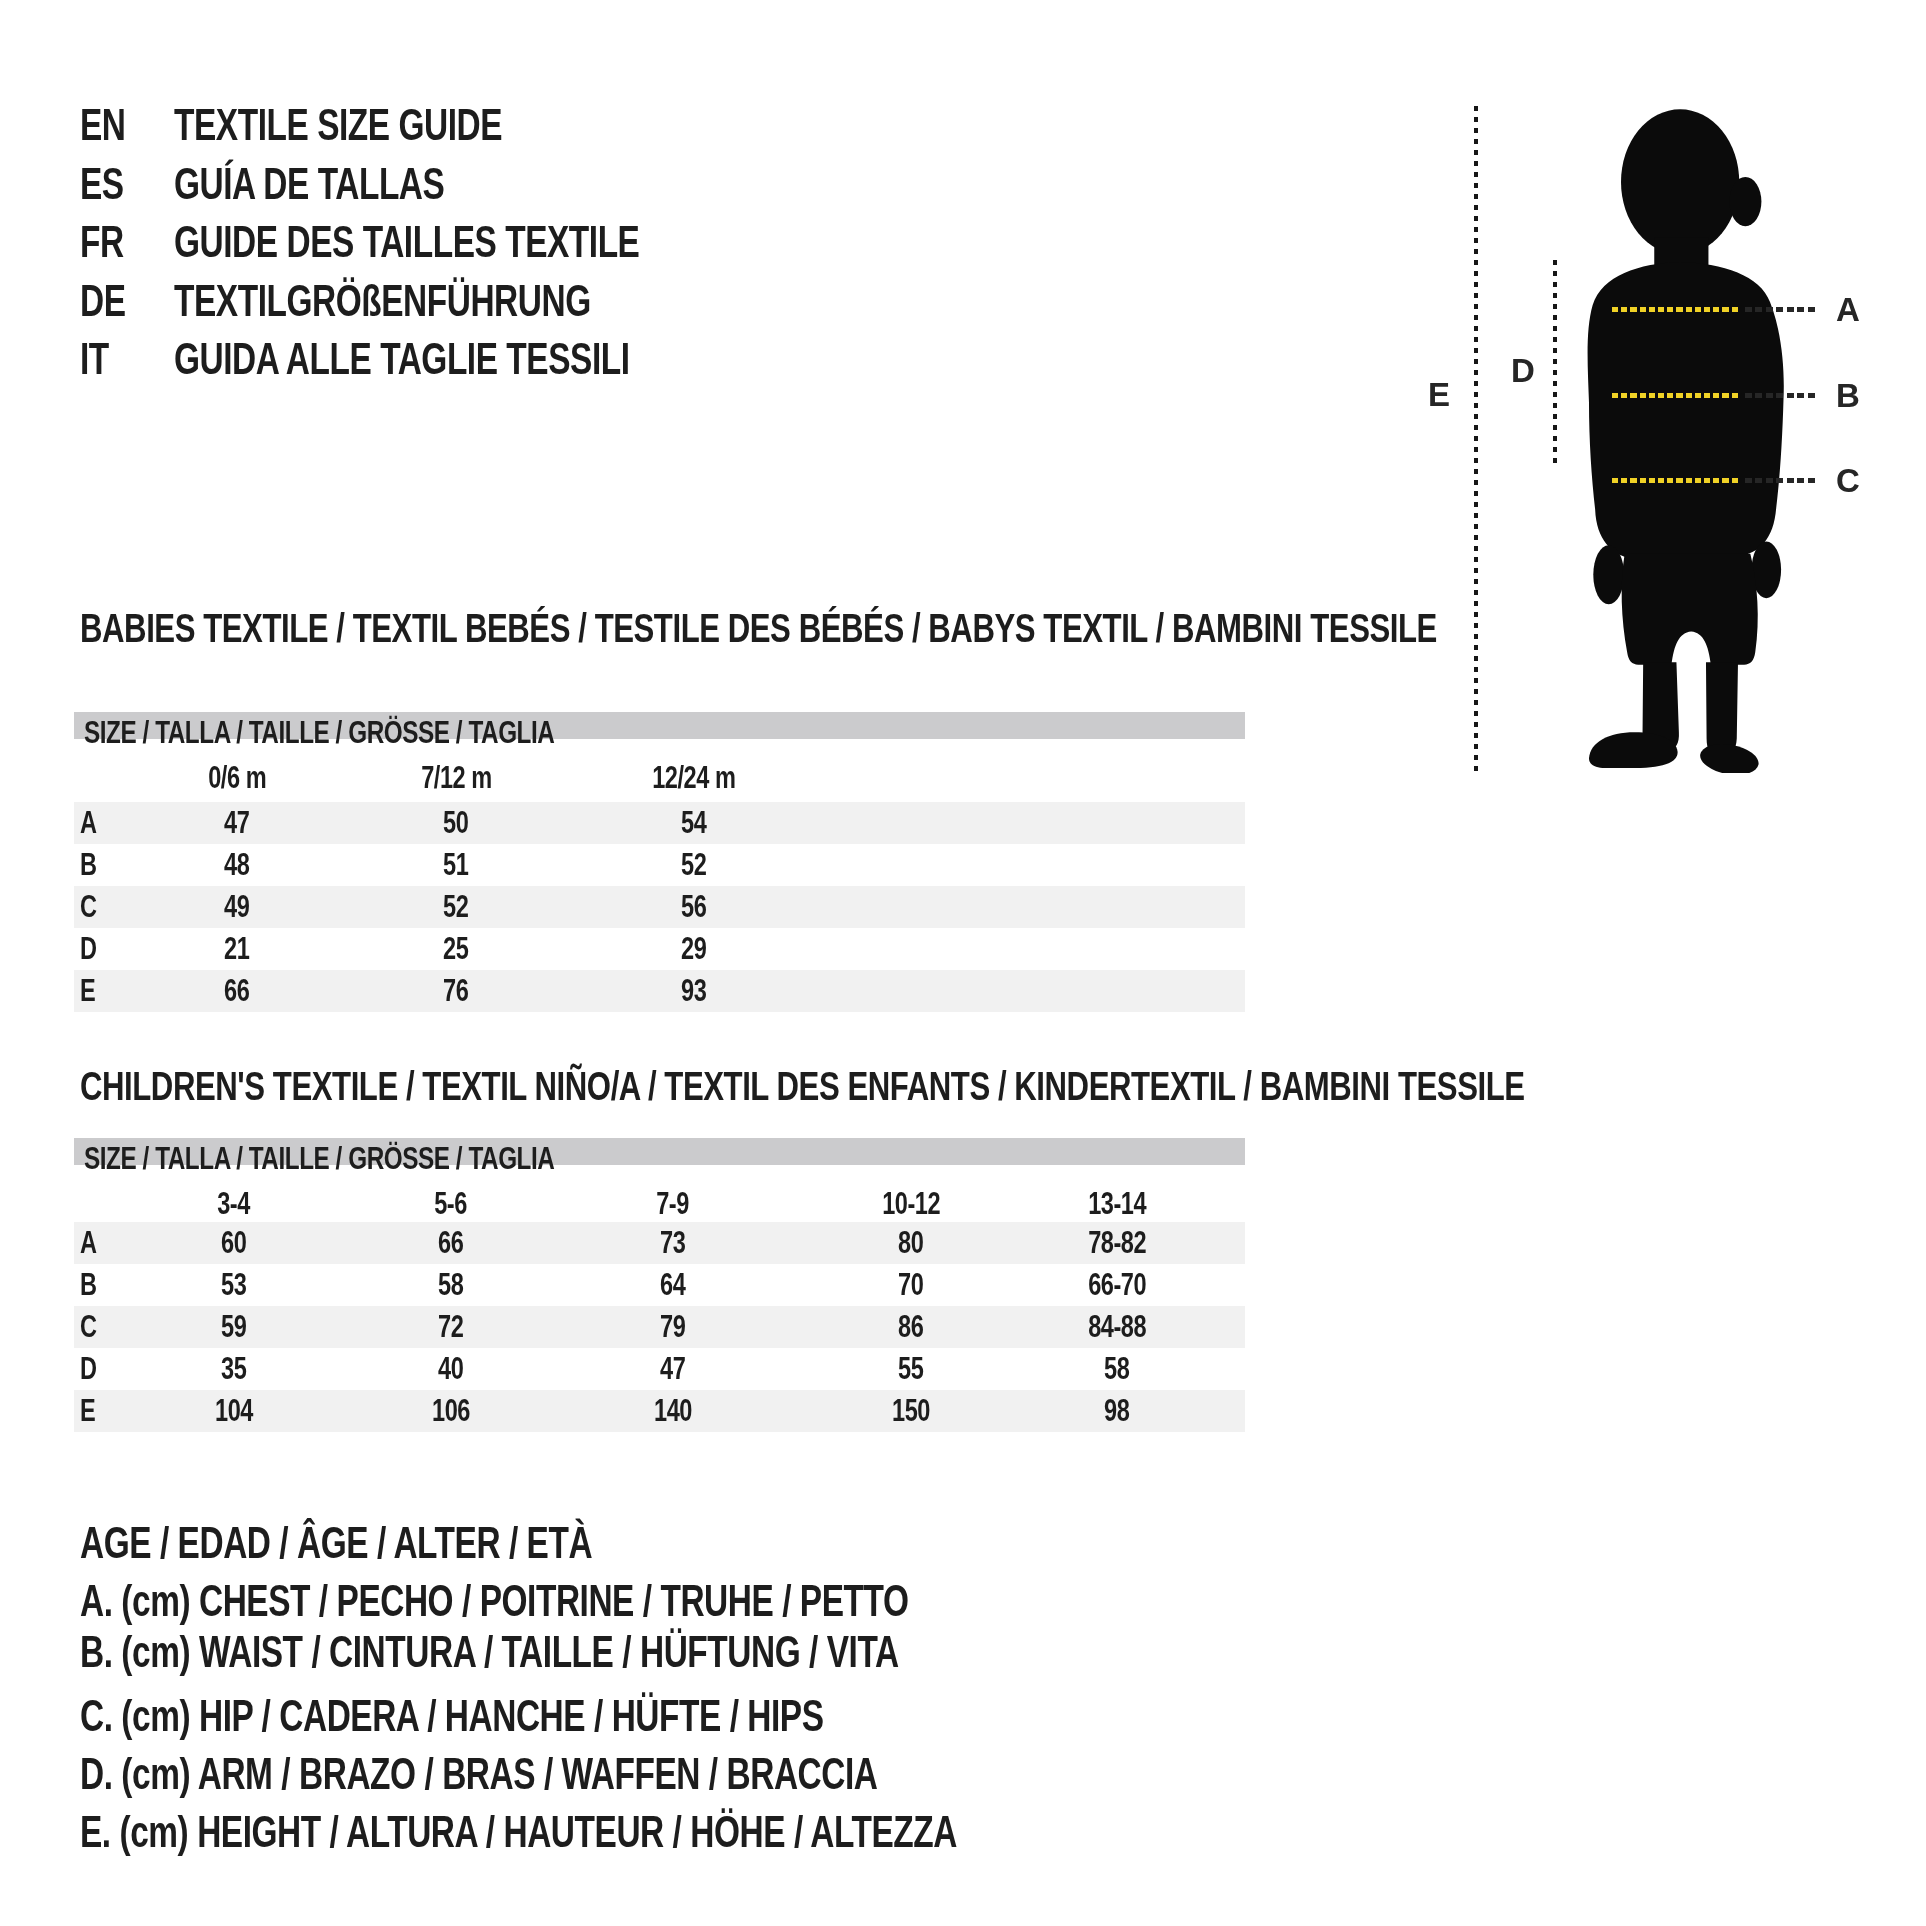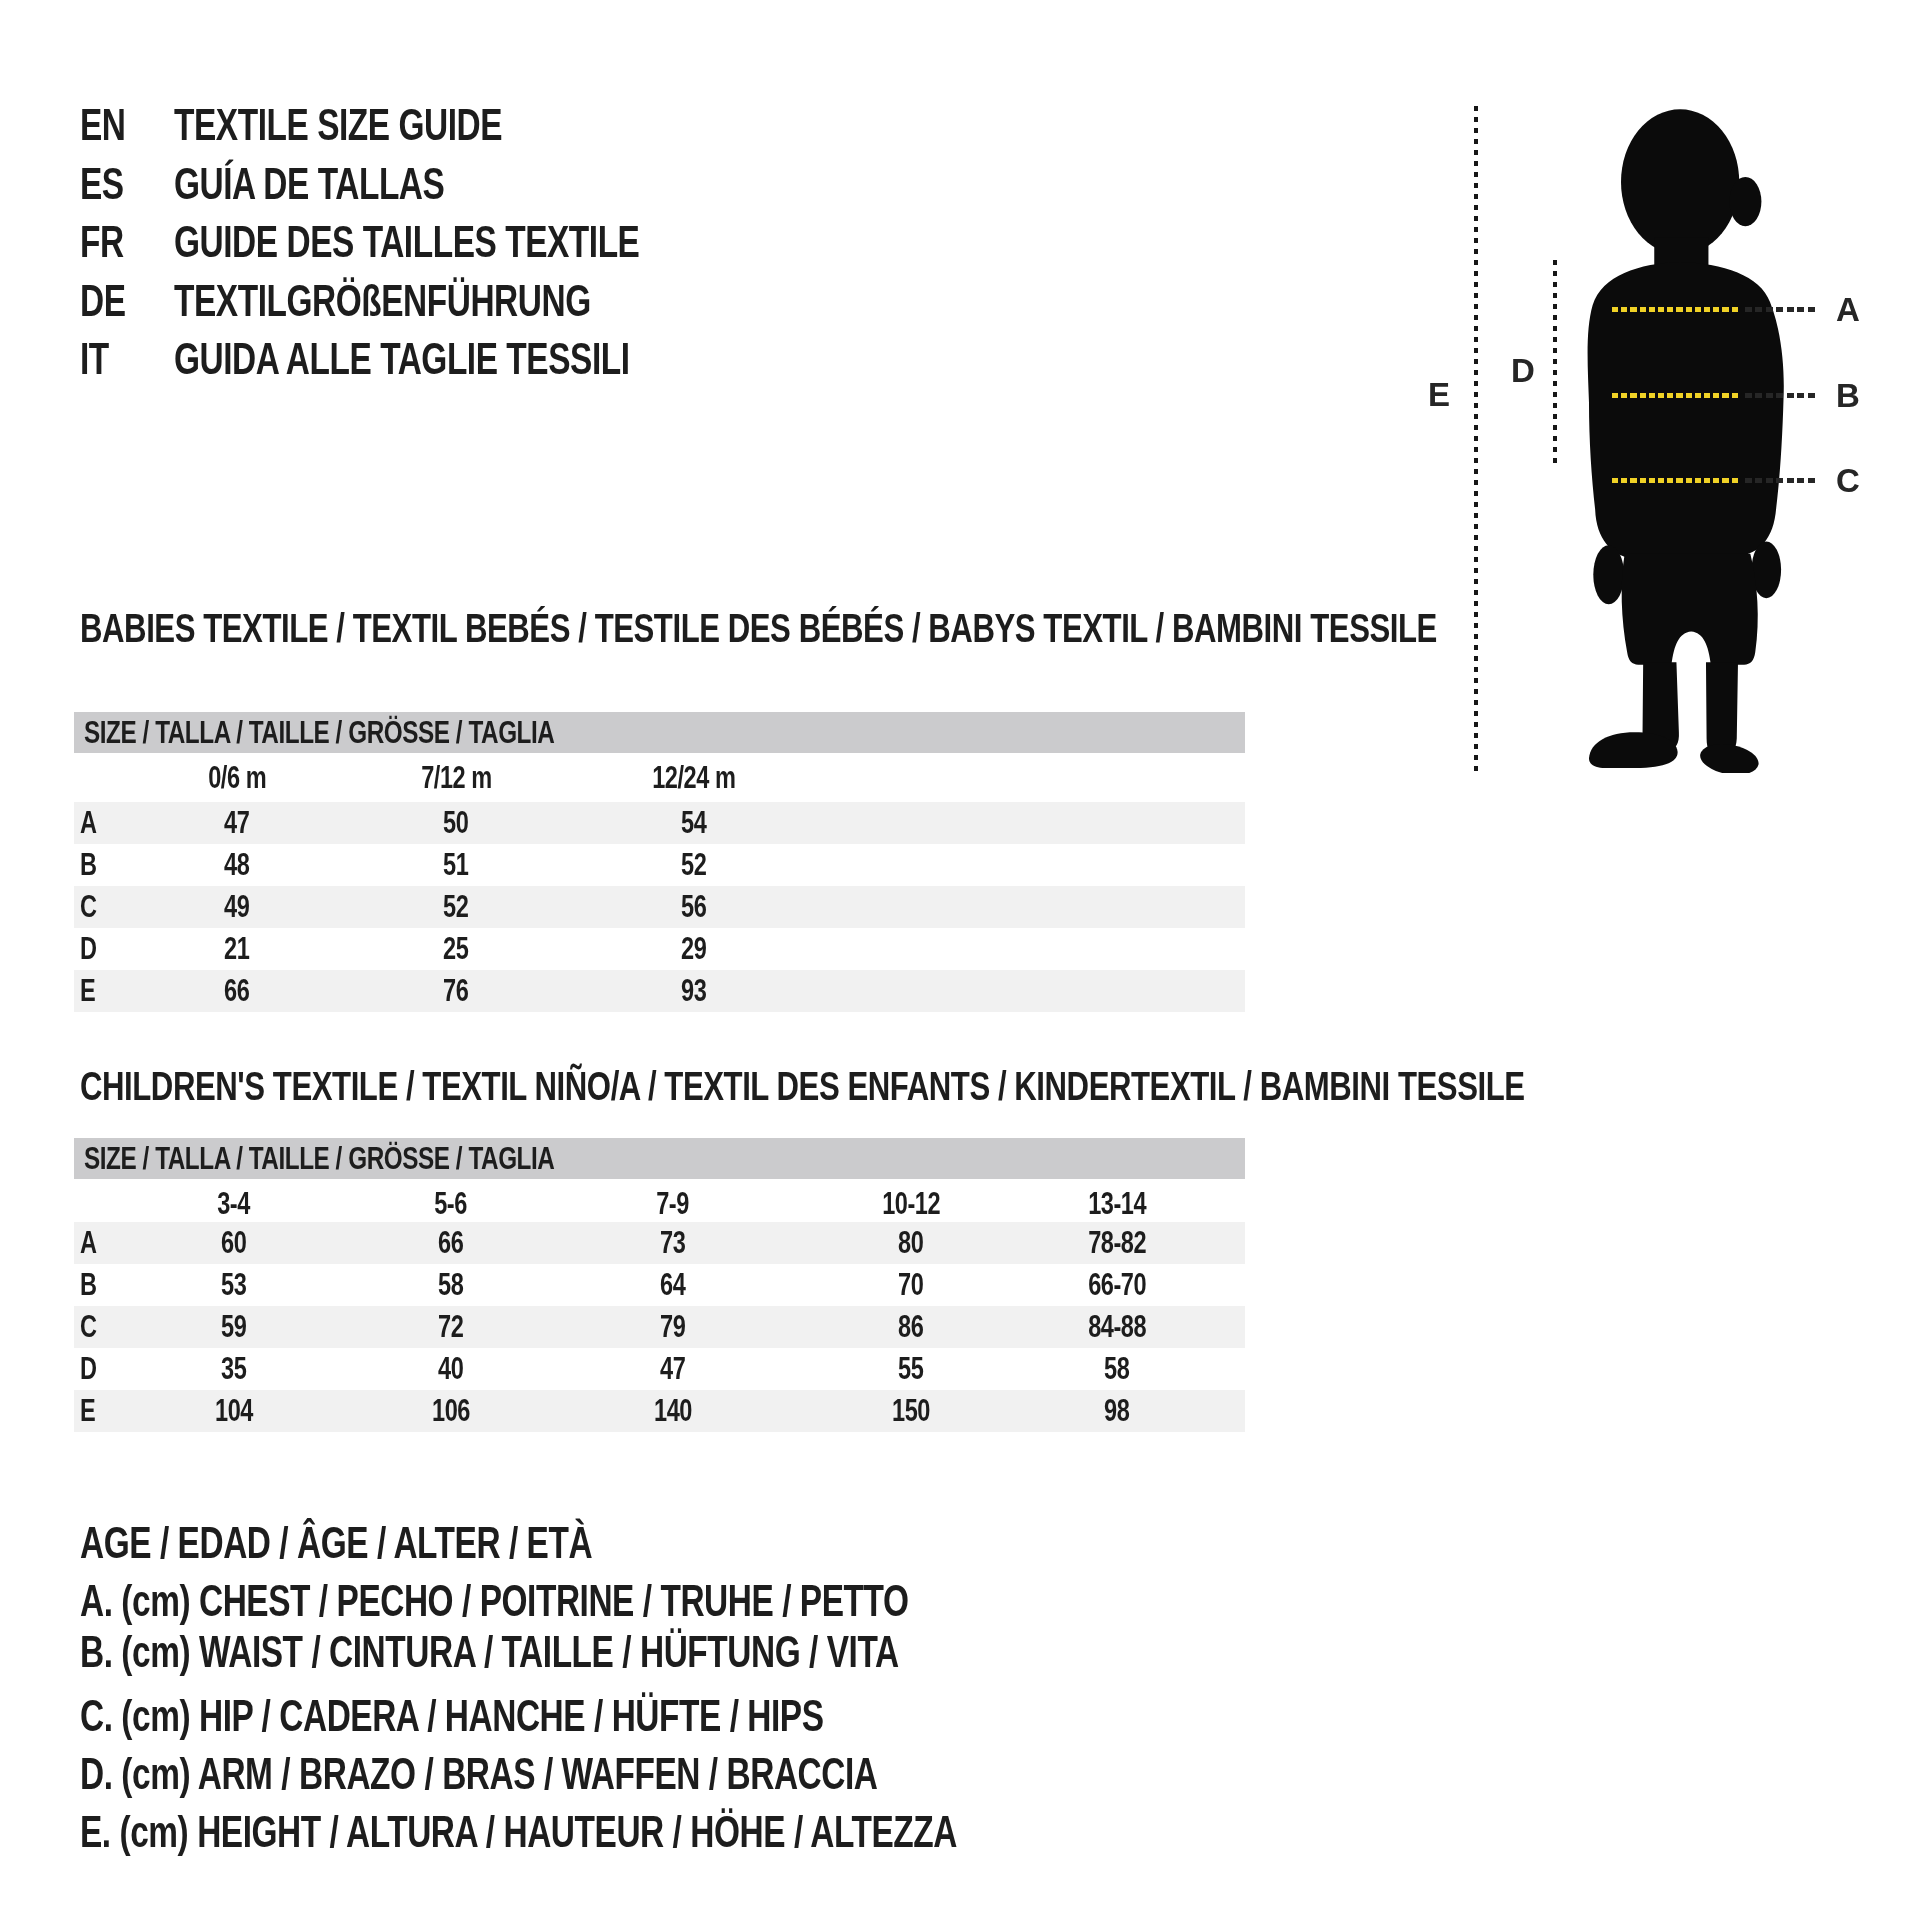--- a/index.html
+++ b/index.html
@@ -20,21 +20,21 @@
   .ydash{position:absolute;height:5px;z-index:3;
          background-image:repeating-linear-gradient(90deg,#f0d226 0px,#f0d226 6.2px,rgba(0,0,0,0) 6.2px,rgba(0,0,0,0) 9.2px);}
   .kdash{position:absolute;height:5px;z-index:2;
          background-image:repeating-linear-gradient(90deg,#262626 0px,#262626 6.8px,rgba(0,0,0,0) 6.8px,rgba(0,0,0,0) 10.5px);}
   .diagram-label{position:absolute;font-size:33px;line-height:37px;color:#262626;letter-spacing:0;}
 
   
   .section-title{position:absolute;left:80px;height:49px;line-height:49px;font-size:41px;}
 
   
-  .size-bar{position:absolute;left:74px;width:1171px;height:41px;background:#cbcbcd;}
+  .size-bar{position:absolute;left:74px;width:1171px;height:27px;background:#cbcbcd;}
   .size-bar-label{position:absolute;left:10px;top:0;height:41px;line-height:41px;font-size:32px;}
   .colhead-row{position:absolute;left:74px;width:1171px;height:35px;line-height:35px;font-size:31px;}
   .col{position:absolute;width:222px;text-align:center;top:0;}
   .trow{position:absolute;left:74px;width:1171px;height:42px;line-height:42px;font-size:31px;}
   .trow.stripe{background:#f1f1f1;}
   .rowlabel{position:absolute;left:6.2px;top:0;}
   .b-c0{left:52px;}  .b-c1{left:271px;} .b-c2{left:509px;}
   .c-c0{left:49px;}  .c-c1{left:266px;} .c-c2{left:488px;} .c-c3{left:726px;text-decoration:underline;} .c-c4{left:932px;text-decoration:underline;}
 
   

